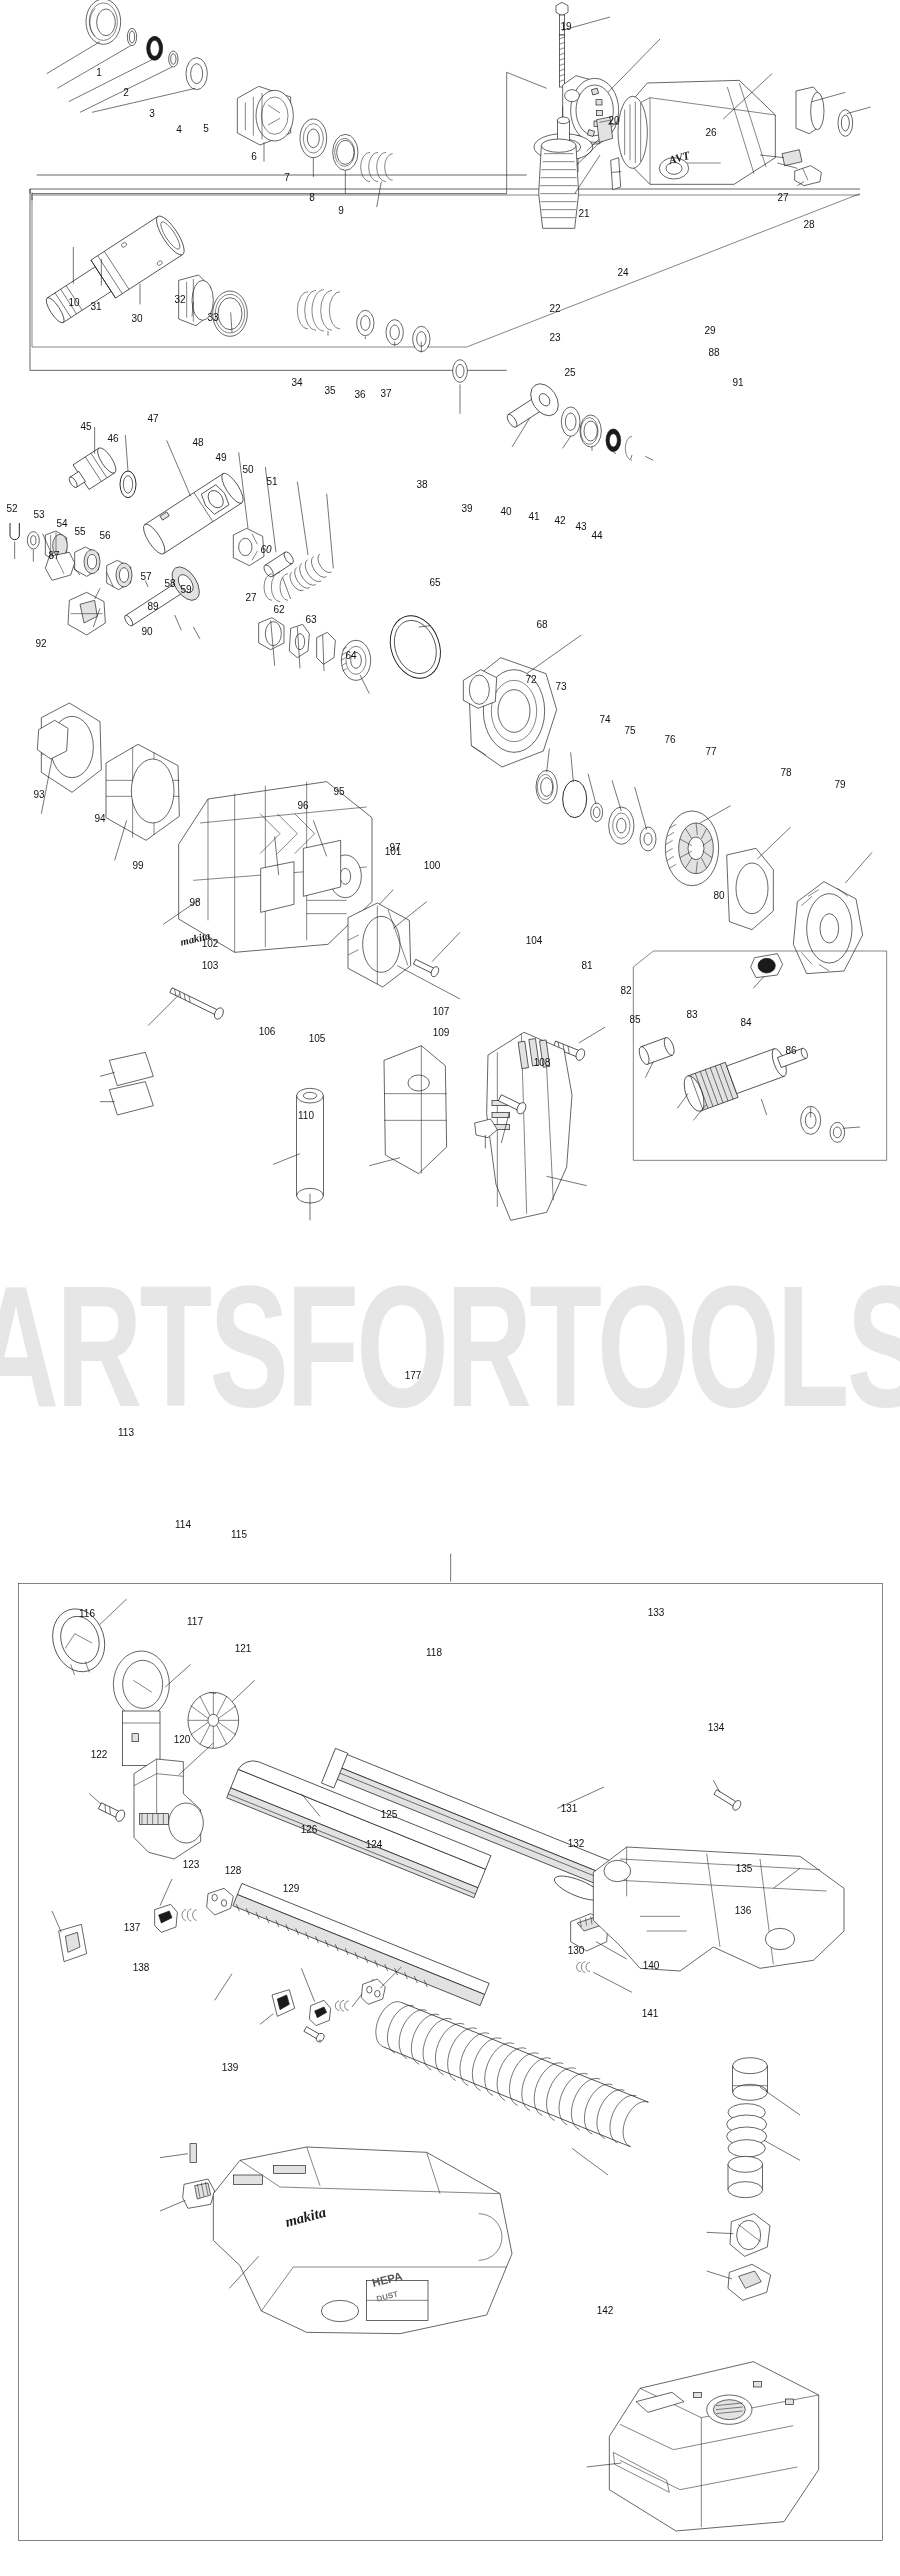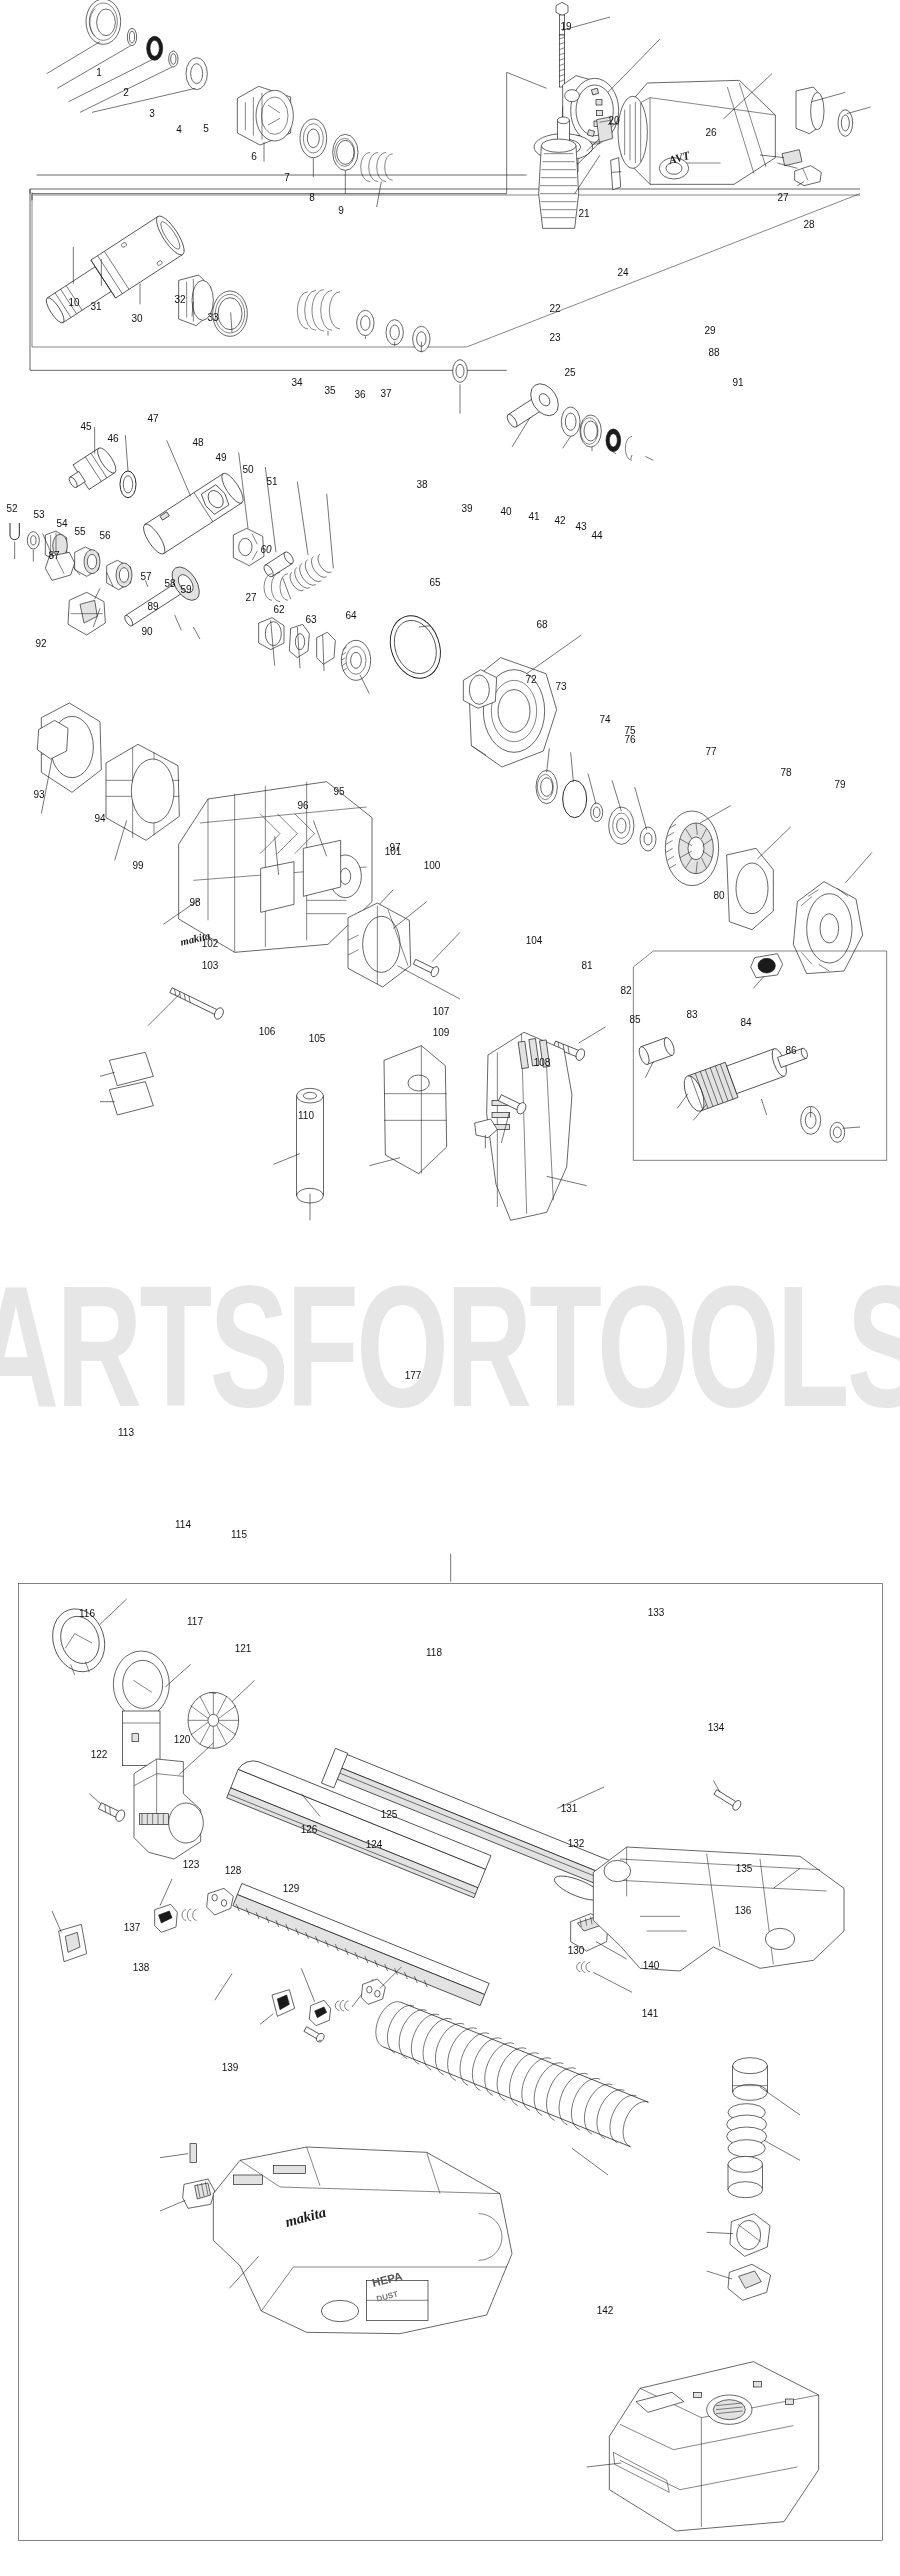--- a/index.html
+++ b/index.html
@@ -1031,28 +1031,28 @@
   <div class="callout" style="left: 62px; top: 524px;">54</div>
   <div class="callout" style="left: 80px; top: 532px;">55</div>
   <div class="callout" style="left: 105px; top: 536px;">56</div>
   <div class="callout" style="left: 146px; top: 577px;">57</div>
   <div class="callout" style="left: 170px; top: 584px;">58</div>
   <div class="callout" style="left: 186px; top: 590px;">59</div>
   <div class="callout" style="left: 266px; top: 550px; font-style: italic;">60</div>
   <div class="callout" style="left: 251px; top: 598px;">27</div>
   <div class="callout" style="left: 279px; top: 610px;">62</div>
   <div class="callout" style="left: 311px; top: 620px;">63</div>
-  <div class="callout" style="left: 351px; top: 616px;">64</div>
+  <div class="callout" style="left: 351px; top: 656px;">64</div>
   <div class="callout" style="left: 435px; top: 583px;">65</div>
   <div class="callout" style="left: 542px; top: 625px;">68</div>
   <div class="callout" style="left: 531px; top: 680px;">72</div>
   <div class="callout" style="left: 561px; top: 687px;">73</div>
   <div class="callout" style="left: 605px; top: 720px;">74</div>
   <div class="callout" style="left: 630px; top: 731px;">75</div>
-  <div class="callout" style="left: 630px; top: 740px; text-align: right;">76</div>
+  <div class="callout" style="left: 670px; top: 740px; text-align: right;">76</div>
   <div class="callout" style="left: 711px; top: 752px;">77</div>
   <div class="callout" style="left: 786px; top: 773px;">78</div>
   <div class="callout" style="left: 840px; top: 785px;">79</div>
   <div class="callout" style="left: 719px; top: 896px;">80</div>
   <div class="callout" style="left: 587px; top: 966px;">81</div>
   <div class="callout" style="left: 626px; top: 991px;">82</div>
   <div class="callout" style="left: 635px; top: 1020px;">85</div>
   <div class="callout" style="left: 692px; top: 1015px;">83</div>
   <div class="callout" style="left: 746px; top: 1023px;">84</div>
   <div class="callout" style="left: 791px; top: 1051px;">86</div>

